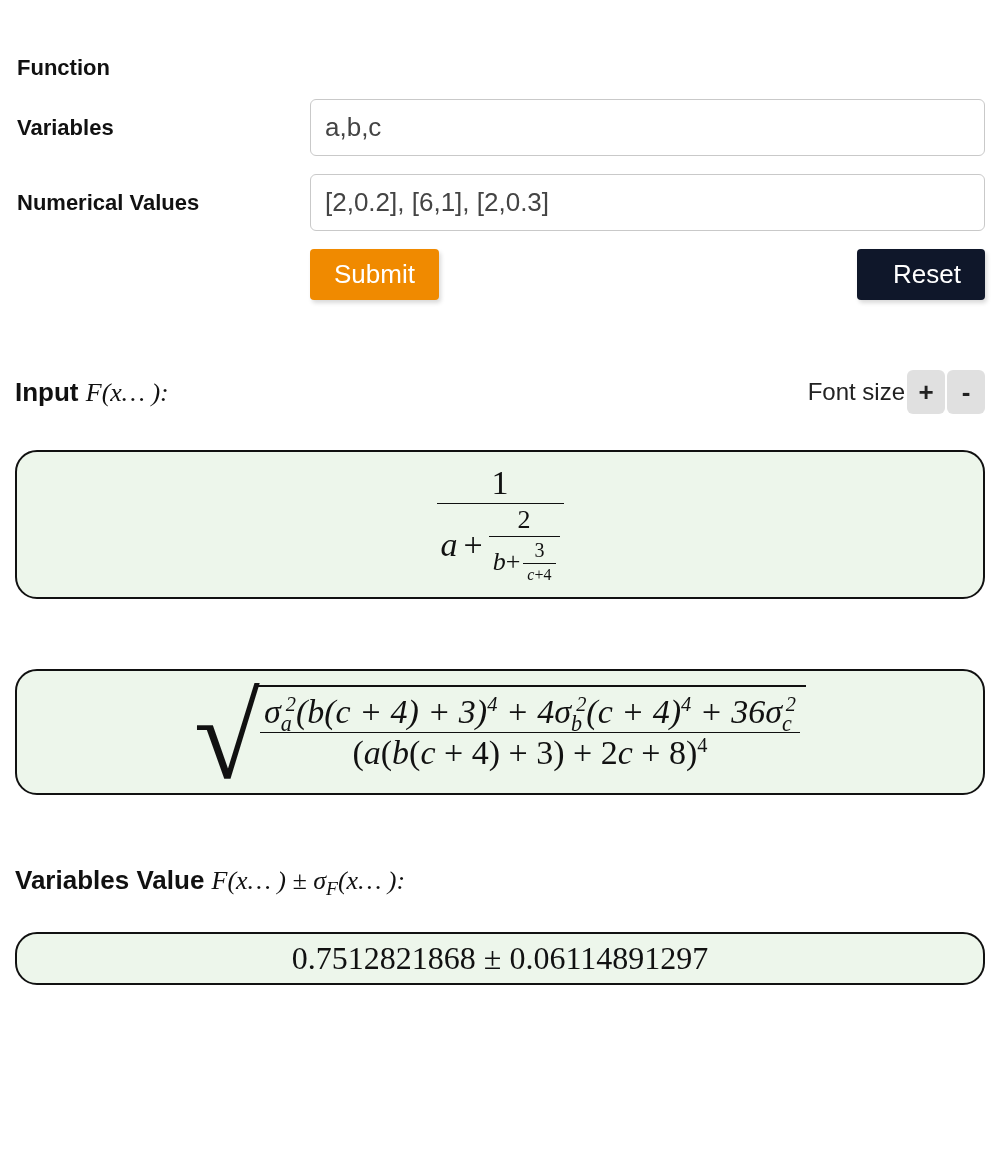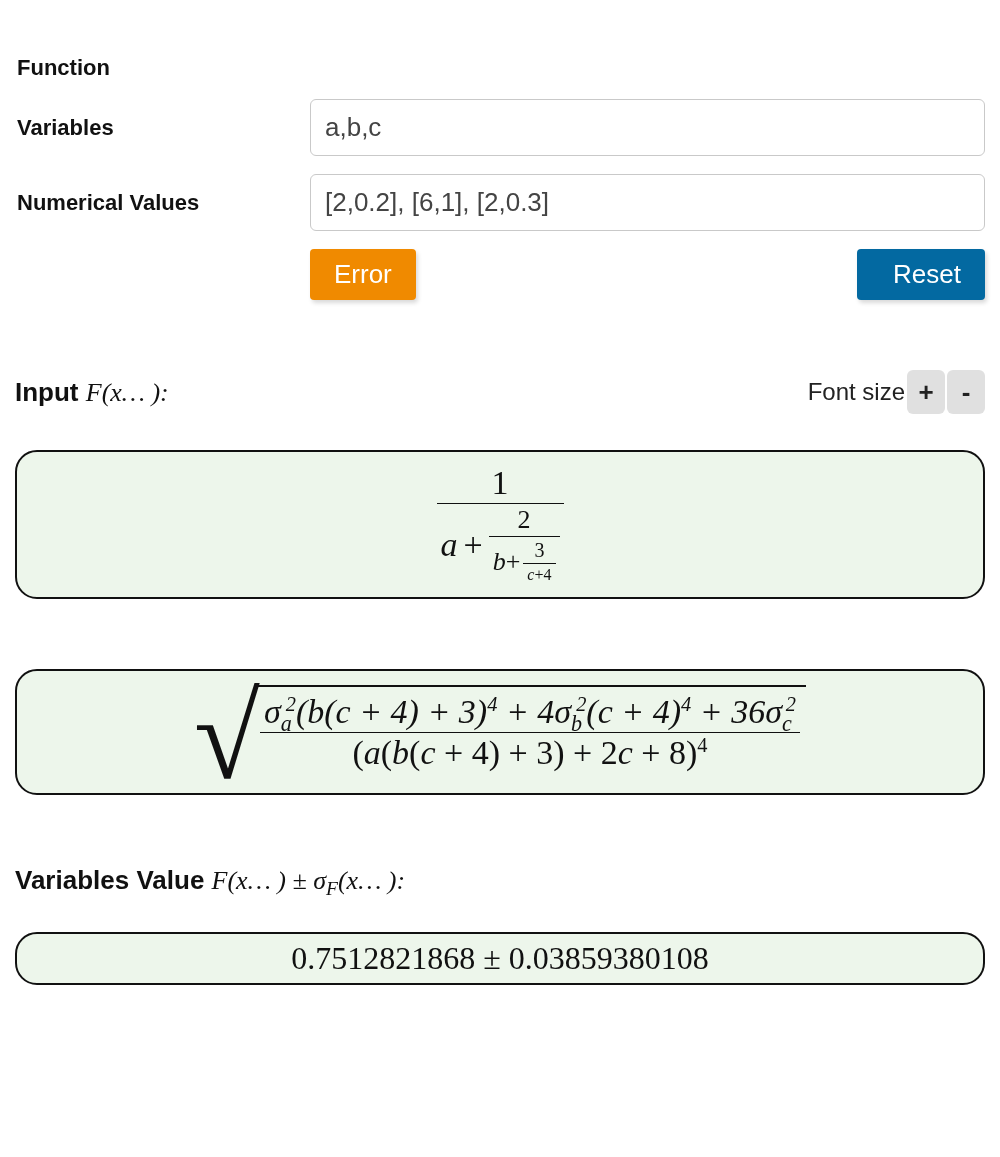--- a/index.html
+++ b/index.html
@@ -50,21 +50,21 @@
   .btn {
     font-size: 26px;
     padding: 10px 24px;
     border: none;
     border-radius: 4px;
     cursor: pointer;
     color: #fff;
     box-shadow: 2px 3px 4px rgba(0,0,0,0.15);
   }
   .btn-submit { background: #f08a00; }
-  .btn-reset  { background: #0369a1; padding-left: 36px; }
+  .btn-reset  { background: #0f172a; padding-left: 36px; }
 
   .section-head {
     display: flex;
     align-items: center;
     justify-content: space-between;
     margin-bottom: 36px;
   }
   .section-title {
     font-weight: 700;
     font-size: 26px;
@@ -165,21 +165,21 @@
   <div class="form-label">Variables</div>
   <input class="form-input" type="text" value="a,b,c" style="">
 </div>
 
 <div class="form-row">
   <div class="form-label">Numerical Values</div>
   <input class="form-input" type="text" value="[2,0.2], [6,1], [2,0.3]" style="">
 </div>
 
 <div class="button-row">
-  <button class="btn btn-submit">Error</button>
+  <button class="btn btn-submit">Submit</button>
   <button class="btn btn-reset">Reset</button>
 </div>
 
 <div class="section-block">
   <div class="section-head">
     <div class="section-title">
       <span>Input </span><span class="math-ital">F(x… ):</span>
     </div>
     <div class="font-controls">
       <span class="font-label">Font size</span>
@@ -235,16 +235,16 @@
 
 <div class="section-block">
   <div class="section-head" style="margin-bottom:36px">
     <div class="section-title">
       <span>Variables Value </span><span class="math-ital">F(x… ) ± σ</span><sub class="math-ital" style="font-size:0.75em">F</sub><span class="math-ital">(x… ):</span>
     </div>
   </div>
 
   <div class="math-box last" style="padding:6px 20px">
     <span class="result-text">
-      <span class="math-up">0.7512821868</span><span class="math-up"> ± </span><span class="math-up">0.03859380108</span>
+      <span class="math-up">0.7512821868</span><span class="math-up"> ± </span><span class="math-up">0.06114891297</span>
     </span>
   </div>
 </div>
 
 </body></html>

